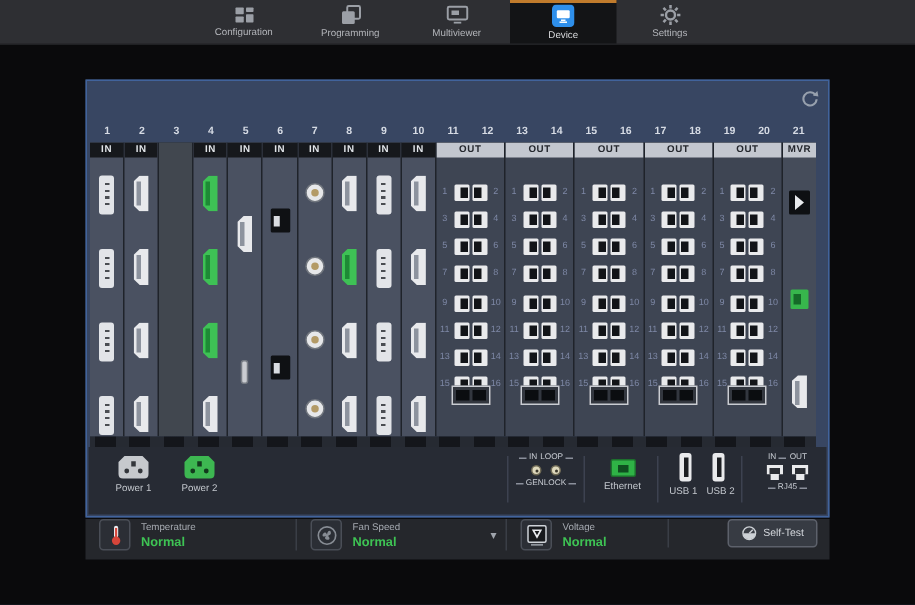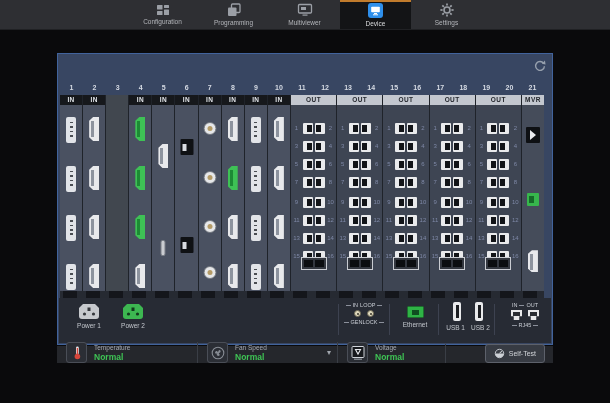--- a/index.html
+++ b/index.html
@@ -92,22 +92,22 @@
   .usb-ports{display:flex;gap:14px;margin-bottom:3px;}
   .usbport{width:8px;height:19px;background:#e9eaec;border-radius:2px;position:relative;}
   .usbport::after{content:"";position:absolute;left:2.5px;top:3px;width:3px;height:13px;background:#1c1e22;}
   .usb-labels{display:flex;gap:6px;}
   .rj-jacks{display:flex;gap:6px;margin:2px 0;}
   .rjjack{width:11px;height:10px;background:#e9eaec;position:relative;
     clip-path:polygon(0 0,100% 0,100% 62%,75% 62%,75% 100%,25% 100%,25% 62%,0 62%);}
   .rjjack::after{content:"";position:absolute;left:2px;top:2px;width:7px;height:4px;background:#2a2d33;}
 
   
-  .statusbar{position:absolute;left:57px;top:346px;width:496px;height:17px;background:#25272c;
-    display:flex;align-items:flex-end;}
+  .statusbar{position:absolute;left:57px;top:346px;width:496px;height:27px;background:#25272c;
+    display:flex;align-items:flex-start;}
   .st-sec{display:flex;align-items:center;gap:7px;padding-left:9px;box-sizing:border-box;}
   .st-sec + .st-sec{border-left:1px solid #3a3e46;}
   .st-icon{width:19px;height:19px;background:#2b2e35;border:1px solid #4a4e57;border-radius:3px;
     display:flex;align-items:center;justify-content:center;flex:0 0 auto;}
   .st-txt{display:flex;flex-direction:column;justify-content:center;}
   .st-label{font-size:6.5px;color:#a6aab1;margin-bottom:1px;white-space:nowrap;}
   .st-val{font-size:8.5px;color:#3ec354;font-weight:bold;white-space:nowrap;}
   .w140{width:140px;}
   .w108{width:108px;}
   .st-last{flex:1;display:flex;align-items:center;justify-content:flex-end;

